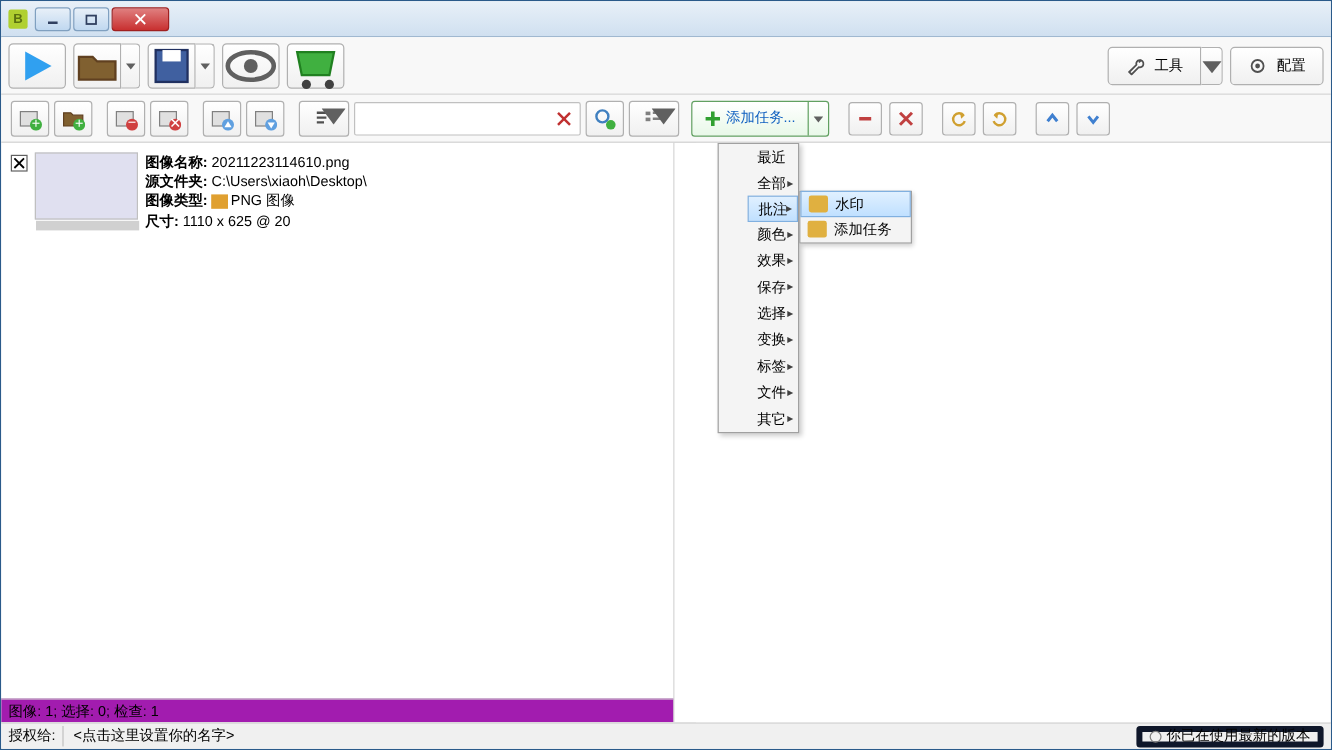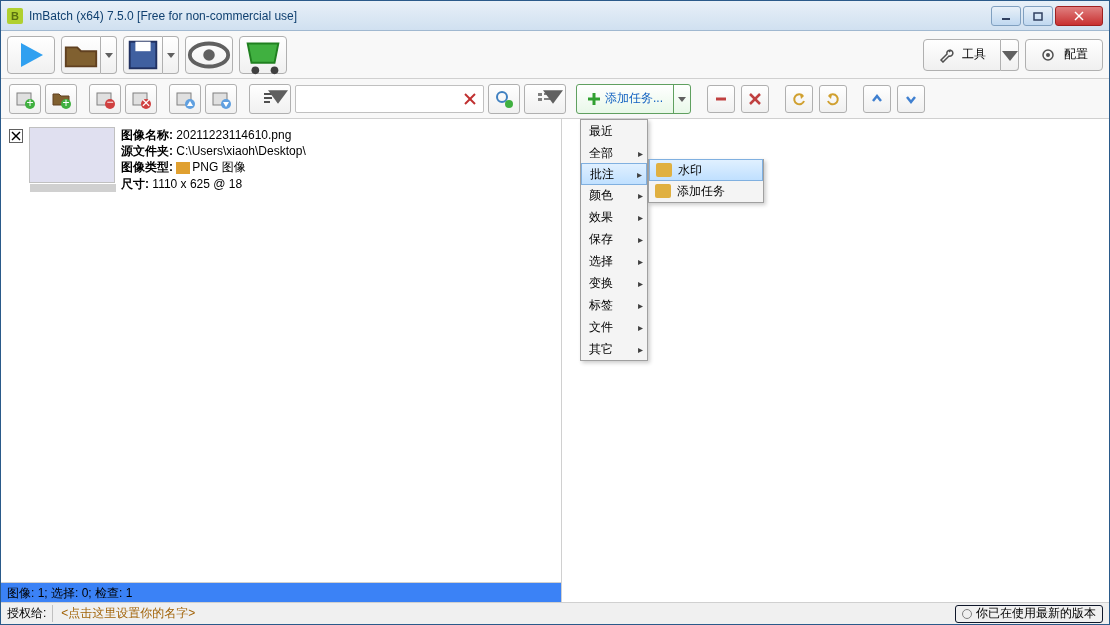--- a/index.html
+++ b/index.html
@@ -26,67 +26,66 @@
 .top-right-split .m { border-top-right-radius: 0; border-bottom-right-radius: 0; }
 .top-right-split .d { width: 18px; padding: 0; justify-content: center; border-left: none; border-top-left-radius: 0; border-bottom-left-radius: 0; }
 .sub-toolbar { height: 40px; background: #f8f8f8; display: flex; align-items: center; padding: 4px 6px; gap: 4px; border-bottom: 1px solid #d0d0d0; }
 .tb-btn { width: 32px; height: 30px; background: linear-gradient(#fff,#f0f0f0); border: 1px solid #b0b0b0; border-radius: 3px; display: flex; align-items: center; justify-content: center; cursor: pointer; position: relative; }
 .tb-btn svg { width: 20px; height: 20px; }
 .tb-btn.with-drop { width: 42px; }
 .tb-btn .drop-arrow { position: absolute; right: 2px; }
 .search-box { flex: 1; height: 28px; background: #fff; border: 1px solid #c0c0c0; border-radius: 2px; display: flex; align-items: center; padding: 0 6px; }
 .search-box input { flex: 1; border: none; outline: none; font-size: 12px; background: transparent; }
 .search-box svg { width: 14px; height: 14px; }
-.content { flex: 1; display: flex; overflow: hidden; }
+.content { flex: 1; display: flex; overflow: hidden; gap: 18px; }
 .left-panel { width: 561px; display: flex; flex-direction: column; border-right: 1px solid #d0d0d0; }
 .image-list { flex: 1; background: #fff; overflow: auto; padding: 4px; }
 .img-item { display: flex; align-items: flex-start; gap: 6px; padding: 4px; }
 .img-item .chk { width: 14px; height: 14px; border: 1px solid #606060; background: #fff; display: flex; align-items: center; justify-content: center; cursor: pointer; margin-top: 2px; }
 .img-item .chk svg { width: 10px; height: 10px; }
 .img-item .thumb { width: 86px; height: 56px; background: #e0e0f0; border: 1px solid #c0c0c0; position: relative; }
 .img-item .thumb::after { content:""; position:absolute; left:0; bottom:-10px; width:86px; height:8px; background:#d0d0d0; }
 .img-item .info { flex: 1; line-height: 1.35; }
 .img-item .info b { font-weight: bold; }
 .img-item .type-icon { display:inline-block; width:14px; height:12px; background:#e0a030; vertical-align:middle; margin-right:2px; }
-.left-status { height: 20px; border-top: 1px solid #d0d0d0; background: #3b82f6; padding: 2px 6px; font-size: 12px; }
+.left-status { height: 20px; border-top: 1px solid #d0d0d0; background: #a21caf; padding: 2px 6px; font-size: 12px; }
 .right-panel { flex: 1; display: flex; flex-direction: column; position: relative; }
 .add-task-btn { height: 30px; display: flex; border: 1px solid #60a060; border-radius: 3px; background: linear-gradient(#fff,#e8f8e8); cursor: pointer; }
 .add-task-btn .m { display: flex; align-items: center; padding: 0 10px; gap: 4px; color: #1060c0; border-right: 1px solid #60a060; }
 .add-task-btn .m svg { width: 14px; height: 14px; }
 .add-task-btn .d { width: 16px; display: flex; align-items: center; justify-content: center; }
 .right-body { flex: 1; background: #fff; position: relative; }
-.dropdown-menu { position: absolute; top: 0px; left: 18px; width: 68px; background: #f4f4f4; border: 1px solid #a0a0a0; box-shadow: 2px 2px 4px rgba(0,0,0,0.2); z-index: 10; }
+.dropdown-menu { position: absolute; top: 0px; left: 18px; width: 68px; background: #f4f4f4; border: 1px solid #a0a0a0; box-shadow: 2px 2px 4px rgba(0,0,0,0.2); z-index: 10; padding-left: 24px; }
 .menu-item { height: 22px; display: flex; align-items: center; padding: 0 8px; position: relative; font-size: 12px; cursor: pointer; }
 .menu-item.has-sub::after { content: "▸"; position: absolute; right: 4px; font-size: 10px; color: #404040; }
 .menu-item.highlight { background: linear-gradient(#e0f0ff, #c0e0ff); border: 1px solid #80b0e0; margin: -1px 0; }
-.submenu { position: absolute; top: 40px; left: 86px; width: 116px; background: #f4f4f4; border: 1px solid #a0a0a0; box-shadow: 2px 2px 4px rgba(0,0,0,0.2); z-index: 11; }
+.submenu { position: absolute; top: 40px; left: 86px; width: 94px; background: #f4f4f4; border: 1px solid #a0a0a0; box-shadow: 2px 2px 4px rgba(0,0,0,0.2); z-index: 11; }
 .submenu .menu-item { padding-left: 6px; gap: 6px; }
 .submenu .menu-item.highlight { background: linear-gradient(#e0f0ff, #c0e0ff); border: 1px solid #80b0e0; margin: -1px 0; }
 .sub-icon { width: 16px; height: 14px; background: #e0b040; border-radius: 2px; }
 .status-bar { height: 22px; background: #f0f0f0; border-top: 1px solid #d0d0d0; display: flex; align-items: center; padding: 0 6px; font-size: 12px; }
 .status-bar .license-label { padding-right: 6px; border-right: 1px solid #c0c0c0; }
-.status-bar .license-link { color: #a16207; padding: 0 8px; cursor: pointer; }
+.status-bar .license-link { color: #000000; padding: 0 8px; cursor: pointer; }
 .status-bar .spacer { flex: 1; }
-.status-bar .update { display: flex; align-items: center; gap: 4px; padding: 0 6px; border: 1px solid #0f172a; border-radius: 3px; height: 18px; cursor: pointer; }
+.status-bar .update { display: flex; align-items: center; gap: 4px; padding: 0 6px; border: 5px solid #0f172a; border-radius: 3px; height: 18px; cursor: pointer; }
 .status-bar .update .dot { width: 10px; height: 10px; border: 1px solid #808080; border-radius: 50%; }
 .tb-sep { width: 4px; }
 .small-tb-btn { width: 28px; height: 28px; background: linear-gradient(#fff,#f0f0f0); border: 1px solid #b0b0b0; border-radius: 3px; display: flex; align-items: center; justify-content: center; cursor: pointer; }
 .small-tb-btn svg { width: 14px; height: 14px; }
 .toolbar-row { display: flex; width: 100%; }
 .left-sub { display: flex; align-items: center; gap: 4px; width: 561px; padding: 0 2px; }
 .right-sub-section { display: flex; align-items: center; gap: 6px; flex: 1; padding-left: 8px; }
 </style>
 </head>
 <body>
 
 <div class="window">
 
   <div class="titlebar">
     <div class="app-icon">B</div>
-    <div class="title-text">ImBatch (x64) 7.5.0 [Free for non-commercial use]</div>
     <div class="win-btns">
       <div class="win-btn">
           <svg viewBox="0 0 10 10">
             <line x1="1" y1="8" x2="9" y2="8" stroke="#304060" stroke-width="2"></line>
           </svg>
         </div>
       <div class="win-btn">
           <svg viewBox="0 0 10 10">
             <rect x="1" y="2" width="8" height="7" fill="none" stroke="#304060" stroke-width="1.5"></rect>
           </svg>
@@ -315,21 +314,21 @@
               <svg viewBox="0 0 10 10">
                 <line x1="1" y1="1" x2="9" y2="9" stroke="#000" stroke-width="1.5"></line>
                 <line x1="9" y1="1" x2="1" y2="9" stroke="#000" stroke-width="1.5"></line>
               </svg>
             </div>
           <div class="thumb"></div>
           <div class="info">
             <div><b>图像名称:</b> <span>20211223114610.png</span></div>
             <div><b>源文件夹:</b> <span>C:\Users\xiaoh\Desktop\</span></div>
             <div><b>图像类型:</b> <span class="type-icon"></span><span>PNG 图像</span></div>
-            <div><b>尺寸:</b> <span>1110 x 625 @ 18</span></div>
+            <div><b>尺寸:</b> <span>1110 x 625 @ 20</span></div>
           </div>
         </div>
       </div>
       <div class="left-status">图像: 1; 选择: 0; 检查: 1</div>
     </div>
     <div class="right-panel">
       <div class="right-body">
 
         <div class="dropdown-menu">
           <div class="menu-item">最近</div>

